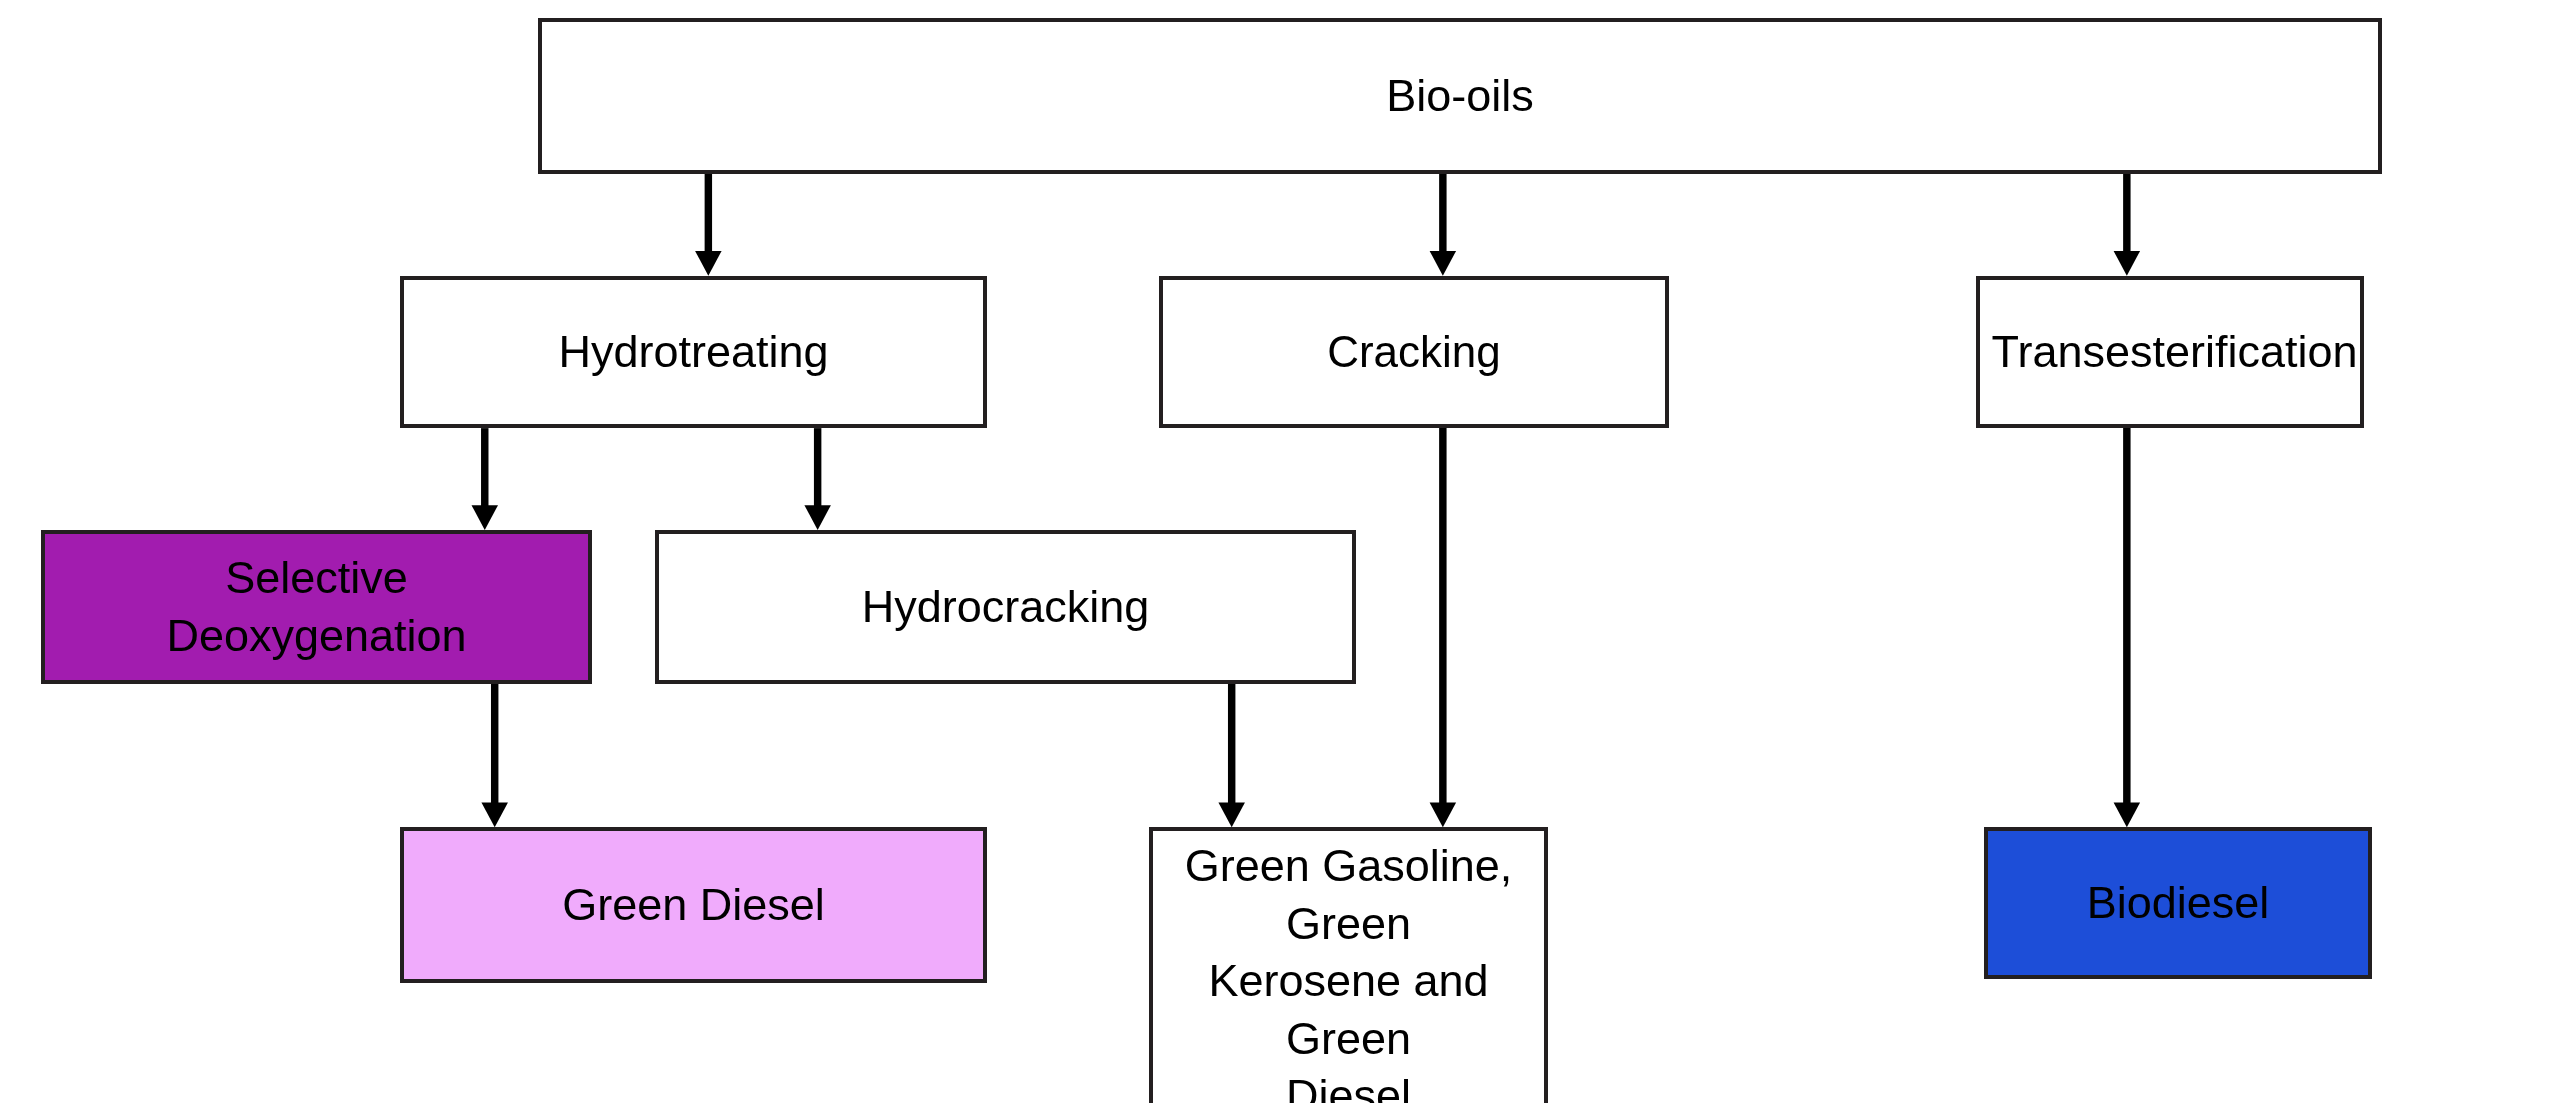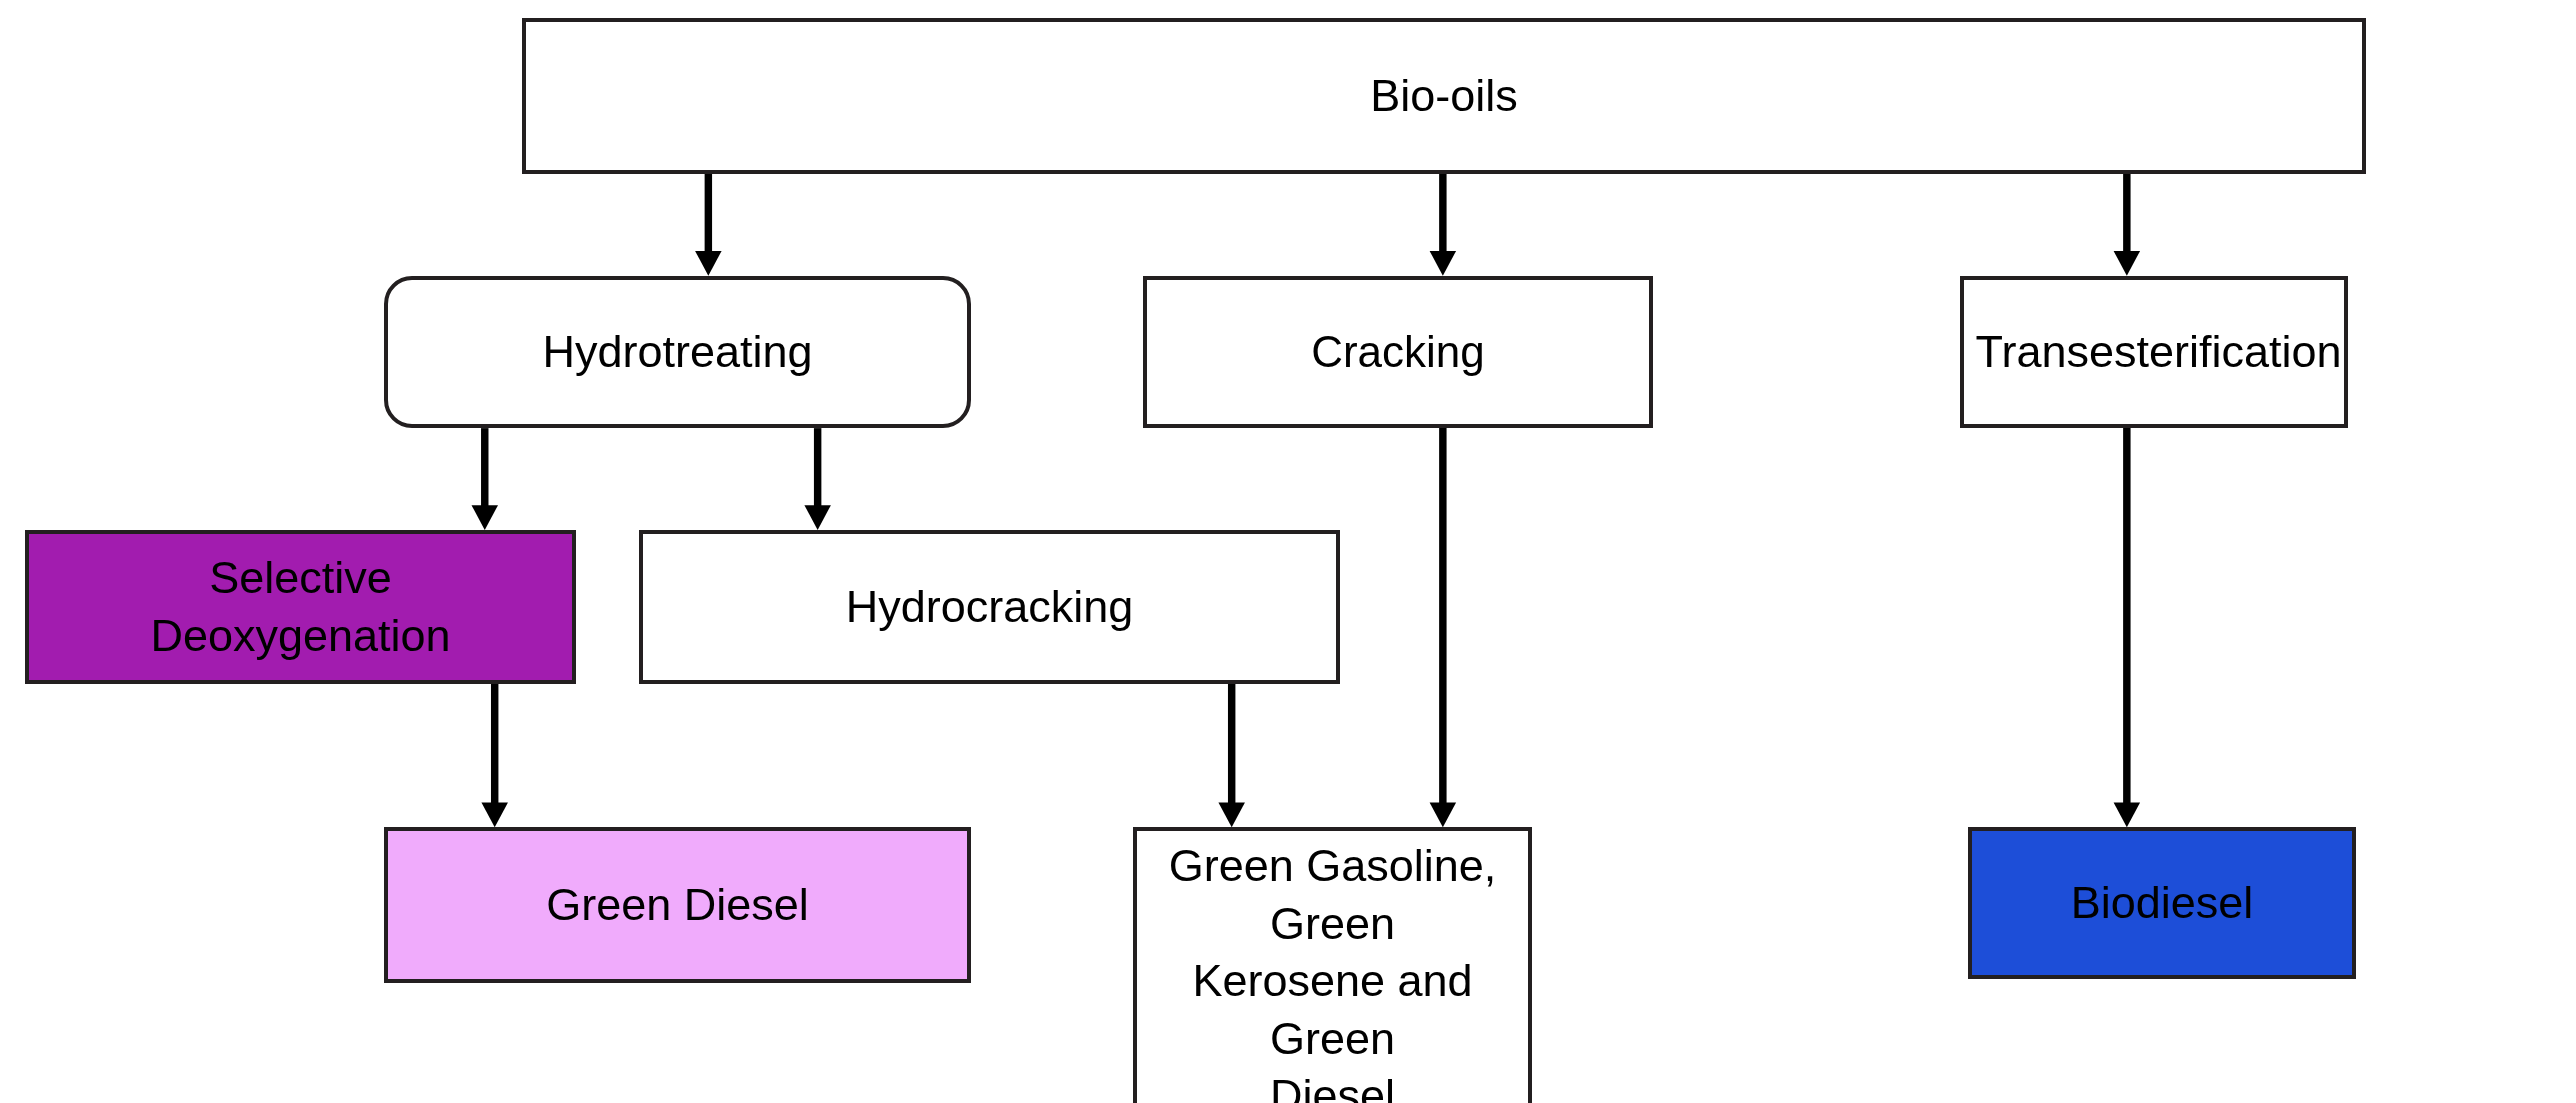--- a/index.html
+++ b/index.html
@@ -20,20 +20,21 @@
     box-sizing: border-box;
     background: #ffffff;
     border: 4.1px solid #231f20;
     display: flex;
     align-items: center;
     justify-content: flex-start;
     text-align: center;
     color: #000000;
     line-height: 1.28;
     padding: 3.3px 11.6px;
+    margin-left: 16px;
   }
   .node-label {
     display: block;
     width: 100%;
     white-space: pre-line;
   }
   .edge-svg {
     position: absolute;
     left: 0;
     top: 0;
@@ -85,21 +86,21 @@
           <line x1="2568" y1="517" x2="2568" y2="973" stroke="#000000" stroke-width="9"></line>
           <polygon points="2552,969 2584,969 2568,999" fill="#000000"></polygon>
         </g>
       </g>
   </svg>
 
   <div id="node-layer">
       <div class="node" style="left: 522px; top: 18px; width: 1844px; height: 156px; border-color: rgb(35, 31, 32); background: rgb(255, 255, 255);">
         <span class="node-label" style="font-size: 45px; color: rgb(0, 0, 0);">Bio-oils</span>
       </div>
-      <div class="node" style="left: 384px; top: 276px; width: 587px; height: 152px; border-color: rgb(35, 31, 32); background: rgb(255, 255, 255); border-radius: 28px;">
+      <div class="node" style="left: 384px; top: 276px; width: 587px; height: 152px; border-color: rgb(35, 31, 32); background: rgb(255, 255, 255);">
         <span class="node-label" style="font-size: 45px; color: rgb(0, 0, 0);">Hydrotreating</span>
       </div>
       <div class="node" style="left: 1143px; top: 276px; width: 510px; height: 152px; border-color: rgb(35, 31, 32); background: rgb(255, 255, 255);">
         <span class="node-label" style="font-size: 44px; color: rgb(0, 0, 0);">Cracking</span>
       </div>
       <div class="node" style="left: 1960px; top: 276px; width: 388px; height: 152px; border-color: rgb(35, 31, 32); background: rgb(255, 255, 255);">
         <span class="node-label" style="font-size: 45px; color: rgb(0, 0, 0);">Transesterification</span>
       </div>
       <div class="node" style="left: 25px; top: 530px; width: 551px; height: 154px; border-color: rgb(35, 31, 32); background: #a21caf;">
         <span class="node-label" style="font-size: 45px; color: rgb(0, 0, 0);">Selective

